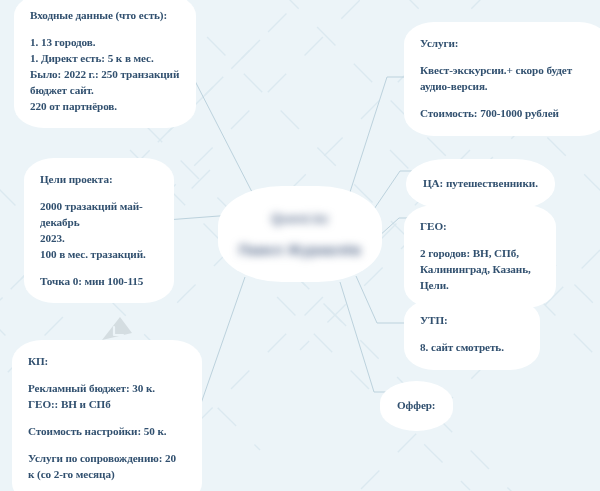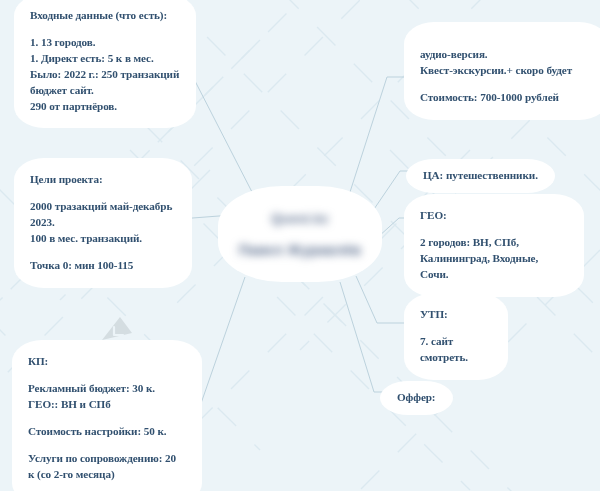--- a/index.html
+++ b/index.html
@@ -59,21 +59,21 @@
   .card .gap {
     height: 11px;
   }
   .card .title {
     margin-bottom: 0;
   }
 
   
   .pill {
     border-radius: 40px / 24px;
-    padding: 9px 17px;
+    padding: 17px 17px;
     white-space: nowrap;
   }
 
   
   #central-node {
     position: absolute;
     z-index: 3;
     left: 218px;
     top: 186px;
     width: 164px;
@@ -159,29 +159,29 @@
     <path d="M 340 282 L 374 392 L 405 392"></path>
   </svg>
 
   <div class="card" style="left:14px; top:-6px; width:182px;">
     <p class="title">Входные данные (что есть):</p>
     <div class="gap"></div>
     <p>1. 13 городов.</p>
     <p>1. Директ есть: 5 к в мес.</p>
     <p>Было: 2022 г.: 250 транзакций</p>
     <p>бюджет сайт.</p>
-    <p>290 от партнёров.</p>
-  </div>
-
-  <div class="card" style="left:14px; top:158px; width:178px;">
+    <p>220 от партнёров.</p>
+  </div>
+
+  <div class="card" style="left:24px; top:158px; width:150px;">
     <p class="title">Цели проекта:</p>
     <div class="gap"></div>
     <p>2000 тразакций май-декабрь</p>
     <p>2023.</p>
-    <p>100 в мес. транзакций.</p>
+    <p>100 в мес. тразакций.</p>
     <div class="gap"></div>
     <p>Точка 0: мин 100-115</p>
   </div>
 
   <div class="card" style="left:12px; top:340px; width:190px; height:165px;">
     <p class="title">КП:</p>
     <div class="gap"></div>
     <p>Рекламный бюджет: 30 к.</p>
     <p>ГЕО:: ВН и СПб</p>
     <div class="gap"></div>
@@ -195,41 +195,42 @@
     <span class="redacted line1">Quest.kz</span>
     <span class="redacted line2">Павел Журавлёв</span>
   </div>
 
   <svg id="cursor-icon" viewBox="0 0 34 30">
     <path d="M 2 26 L 20 3 L 32 19 Z" fill="#d4dde1"></path>
     <path d="M 14 13 L 14 21 L 23 21" fill="none" stroke="#ecf4f8" stroke-width="2.2" stroke-linecap="round" stroke-linejoin="round"></path>
   </svg>
 
   <div class="card" style="left:404px; top:22px; width:205px;">
-    <div class="gap"></div>
+    <p class="title">Услуги:</p>
+    <div class="gap"></div>
+    <p>Квест-экскурсии.+ скоро будет</p>
     <p>аудио-версия.</p>
-    <p>Квест-экскурсии.+ скоро будет</p>
     <div class="gap"></div>
     <p>Стоимость: 700-1000 рублей</p>
   </div>
 
   <div class="card pill" style="left:406px; top:159px;">
     <p>ЦА: путешественники.</p>
   </div>
 
-  <div class="card" style="left:404px; top:194px; width:180px;">
+  <div class="card" style="left:404px; top:205px; width:152px;">
     <p class="title">ГЕО:</p>
     <div class="gap"></div>
     <p>2 городов: ВН, СПб,</p>
-    <p>Калининград, Входные, Сочи.</p>
-  </div>
-
-  <div class="card" style="left:404px; top:293px; width:104px;">
+    <p>Калининград, Казань, Цели.</p>
+  </div>
+
+  <div class="card" style="left:404px; top:299px; width:136px;">
     <p class="title">УТП:</p>
     <div class="gap"></div>
-    <p>7. сайт смотреть.</p>
+    <p>8. сайт смотреть.</p>
   </div>
 
   <div class="card pill" style="left:380px; top:381px;">
     <p>Оффер:</p>
   </div>
 
 </div>
 
 </body></html>

